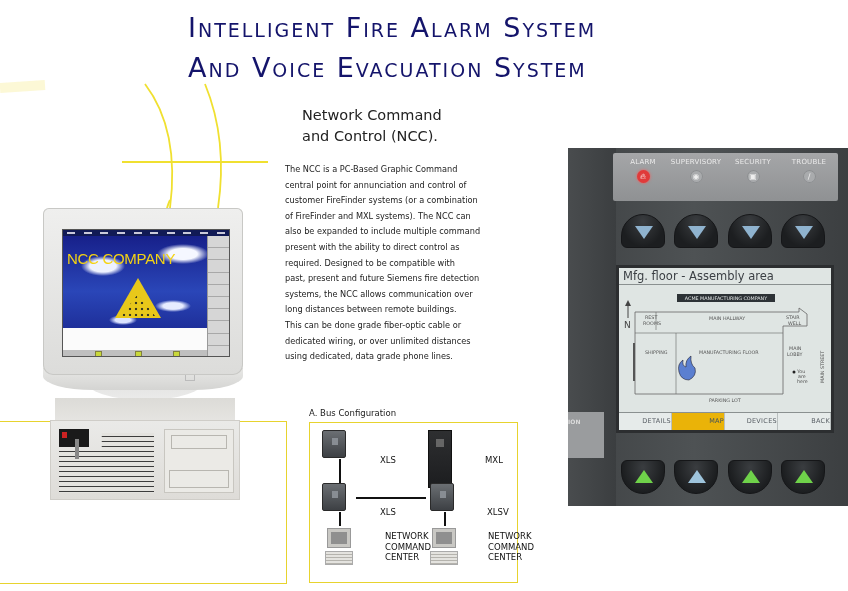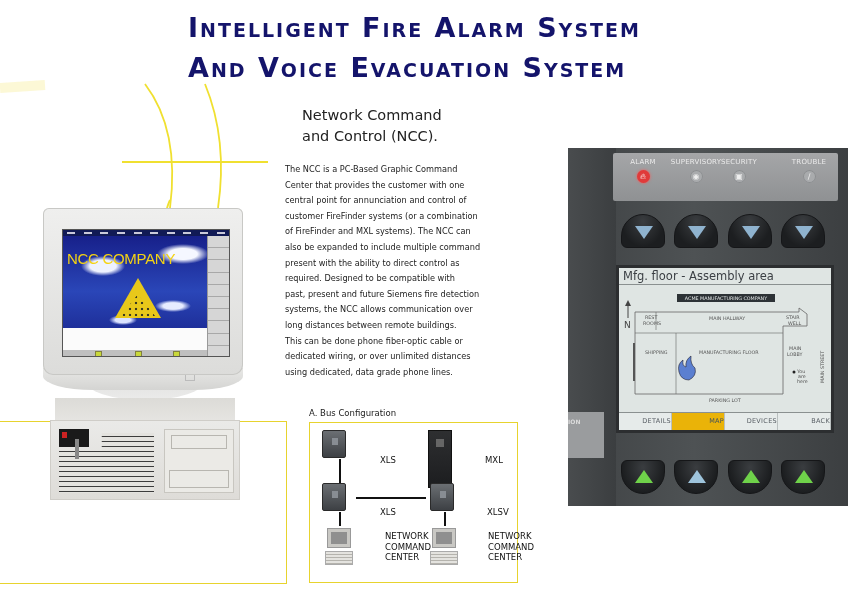--- a/index.html
+++ b/index.html
@@ -1,20 +1,20 @@
 <!DOCTYPE html>
 <html><head>
 <meta charset="utf-8">
 <style>
   * { box-sizing: border-box; margin: 0; padding: 0; }
   html, body { width: 848px; height: 591px; background: #ffffff; overflow: hidden; }
   body { position: relative; font-family: "DejaVu Sans", sans-serif; color: #222; }
 
   
-  .title { position: absolute; left: 188px; font-family: "DejaVu Sans", sans-serif; font-weight: bold;
+  .title { position: absolute; left: 188px; font-family: "DejaVu Sans", sans-serif; font-weight: normal;
            color: #14146b; letter-spacing: 2px; font-variant: small-caps; white-space: nowrap; }
   .title.l1 { top: 12px; font-size: 27px; }
   .title.l2 { top: 52px; font-size: 27px; }
 
   
   .deco { position: absolute; left: 0; top: 0; width: 300px; height: 591px; pointer-events: none; }
 
   
   .monitor { position: absolute; left: 43px; top: 208px; width: 200px; height: 167px;
              background: linear-gradient(#efefee, #dcdcda); border-radius: 6px 6px 10px 10px;
@@ -168,31 +168,30 @@
     <div class="bay2"></div>
   </div>
 </div>
 
 <div class="ncc-heading">
   <div>Network Command</div>
   <div>and Control (NCC).</div>
 </div>
 <div class="ncc-body">
   <p>The NCC is a PC-Based Graphic Command</p>
-  <p>Center that provides the customer with one</p>
   <p>central point for annunciation and control of</p>
   <p>customer FireFinder systems (or a combination</p>
   <p>of FireFinder and MXL systems). The NCC can</p>
   <p>also be expanded to include multiple command</p>
   <p>present with the ability to direct control as</p>
   <p>required. Designed to be compatible with</p>
   <p>past, present and future Siemens fire detection</p>
   <p>systems, the NCC allows communication over</p>
   <p>long distances between remote buildings.</p>
-  <p>This can be done phone fiber-optic cable or</p>
+  <p>This can be done grade fiber-optic cable or</p>
   <p>dedicated wiring, or over unlimited distances</p>
   <p>using dedicated, data grade phone lines.</p>
 </div>
 
 <div class="bus-title">A. Bus Configuration</div>
 <div class="yellow-box yb2"></div>
 
 <div class="panel-unit" style="left:322px; top:430px"></div>
 <div class="diag-label" style="left:354px; top:455px">XLS</div>
 
@@ -241,21 +240,21 @@
 
   <div class="status-strip">
     <div class="status-item alarm" style="left:0">
       <span class="lbl">ALARM</span>
       <span class="led">🔥︎</span>
     </div>
     <div class="status-item" style="left:53px">
       <span class="lbl">SUPERVISORY</span>
       <span class="led">◉</span>
     </div>
-    <div class="status-item" style="left:96px">
+    <div class="status-item" style="left:110px">
       <span class="lbl">SECURITY</span>
       <span class="led">▣</span>
     </div>
     <div class="status-item" style="left:166px">
       <span class="lbl">TROUBLE</span>
       <span class="led">∕</span>
     </div>
   </div>
 
   <div class="softkey" style="left:53px; top:66px">

